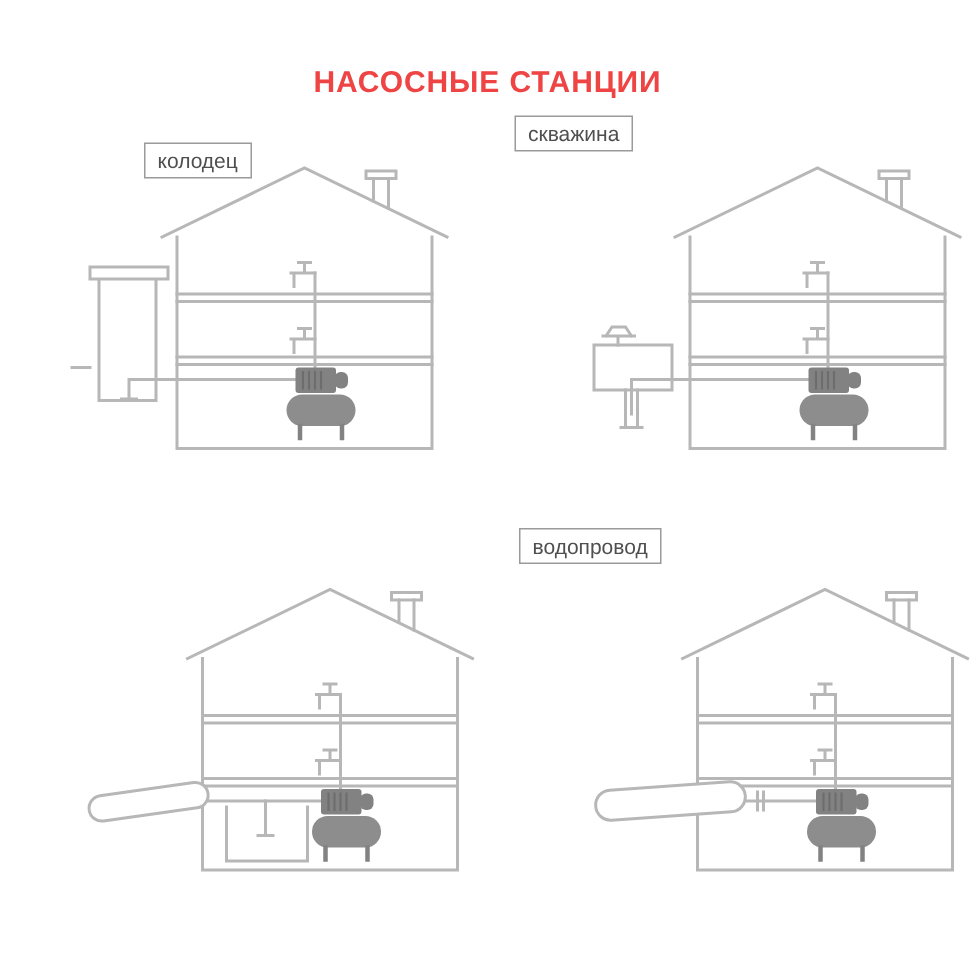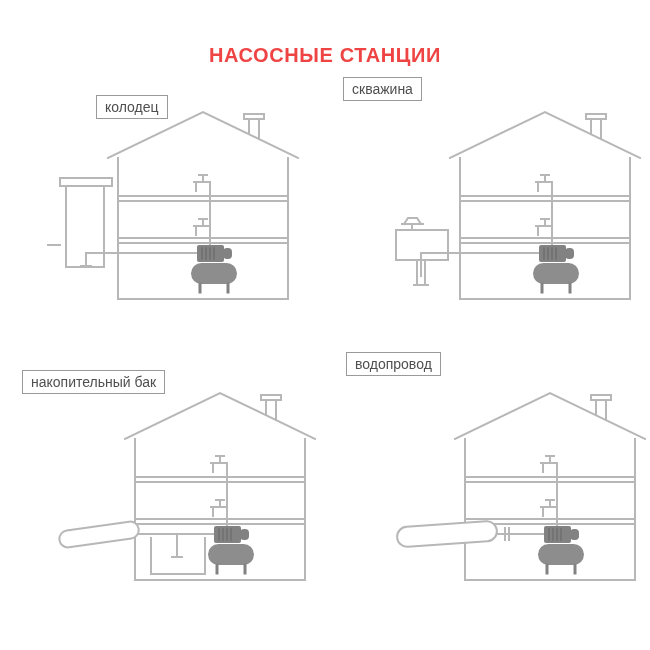--- a/index.html
+++ b/index.html
@@ -29,21 +29,20 @@
 </style>
 </head>
 <body>
 
 <div class="page">
 
   <div class="title">НАСОСНЫЕ СТАНЦИИ</div>
 
   <div class="label-box lbl-well">колодец</div>
   <div class="label-box lbl-borehole">скважина</div>
-  <div class="label-box lbl-tank">накопительный бак</div>
   <div class="label-box lbl-main">водопровод</div>
 
   <svg class="canvas" width="650" height="650" viewBox="0 0 650 650" aria-hidden="true">
 
     <defs>
       <g id="house-shape" stroke="#b7b7b7" stroke-width="2" fill="none" stroke-linecap="square">
 
         <path d="M60 52 L155 6 L250 52"></path>
 
         <path d="M201 28 V13 M211 33 V13"></path>

